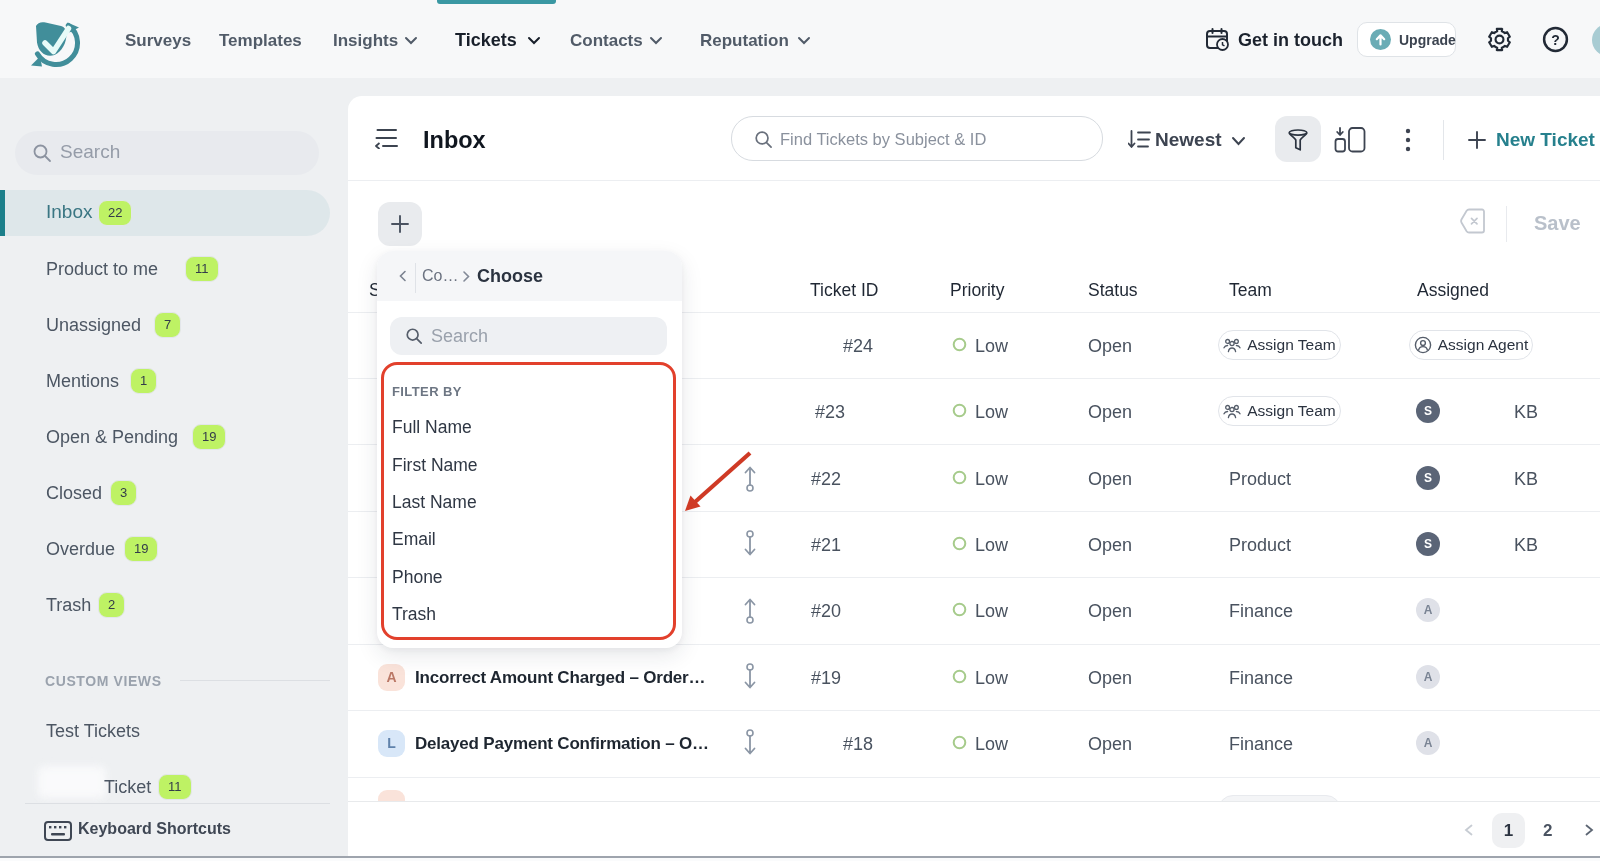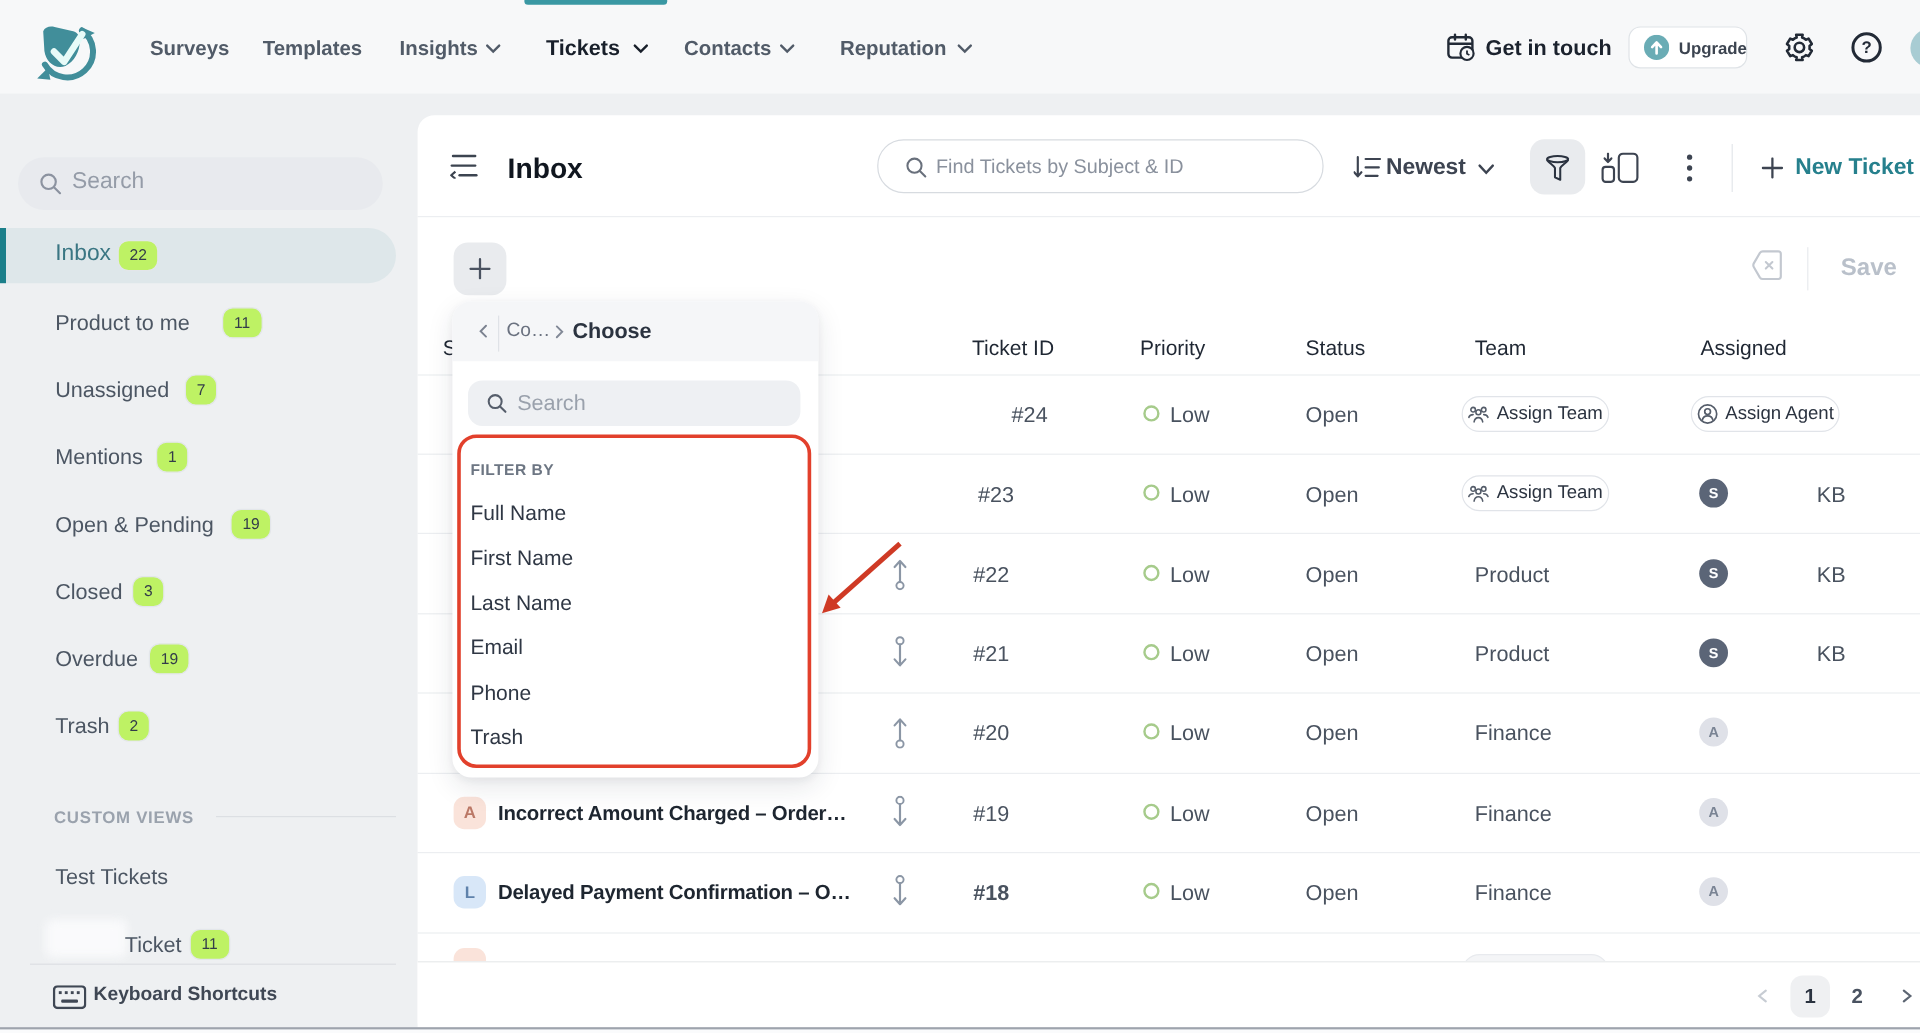--- a/index.html
+++ b/index.html
@@ -294,21 +294,21 @@
 <div class="cell" style="left:1088px;top:668px;">Open</div>
 <div class="cell" style="left:1229px;top:668px;">Finance</div>
 <div class="avatar" style="left:1416px;top:665px;background:#dfe1e8;color:#7a8494;">A</div>
 
 <div class="abs" style="left:378px;top:730px;width:27px;height:27px;border-radius:9px;background:#d8e7f8;text-align:center;line-height:27px;font-size:14px;font-weight:700;color:#5f82ab;">L</div>
 <div class="abs" style="left:415px;top:734px;font-size:17px;font-weight:700;color:#1e2630;letter-spacing:-0.2px;">Delayed Payment Confirmation – O…</div>
 <svg class="abs" style="left:743px;top:729px;" width="14" height="28" viewBox="0 0 14 28">
     <circle cx="7" cy="4" r="3" fill="none" stroke="#8b96a5" stroke-width="1.6"></circle>
     <path d="M7 7 L7 24 M2.5 19.5 L7 24.5 L11.5 19.5" stroke="#8b96a5" stroke-width="1.8" fill="none" stroke-linecap="round" stroke-linejoin="round"></path>
   </svg>
-<div class="cell" style="left:811px;top:734px;font-weight:bold;">#18</div>
+<div class="cell" style="left:843px;top:734px;">#18</div>
 <svg class="abs" style="left:952px;top:735px;" width="15" height="15" viewBox="0 0 15 15">
     <circle cx="7.5" cy="7.5" r="5.8" fill="none" stroke="#a6cb8b" stroke-width="2"></circle>
   </svg>
 <div class="cell" style="left:975px;top:734px;">Low</div>
 <div class="cell" style="left:1088px;top:734px;">Open</div>
 <div class="cell" style="left:1229px;top:734px;">Finance</div>
 <div class="avatar" style="left:1416px;top:731px;background:#dfe1e8;color:#7a8494;">A</div>
 
 <div class="abs" style="left:378px;top:790px;width:27px;height:27px;border-radius:9px;background:#fae3da;"></div>
 <div class="pill" style="left:1218px;top:795px;width:123px;background:#f4f5f7;border-color:#e8eaee;">

